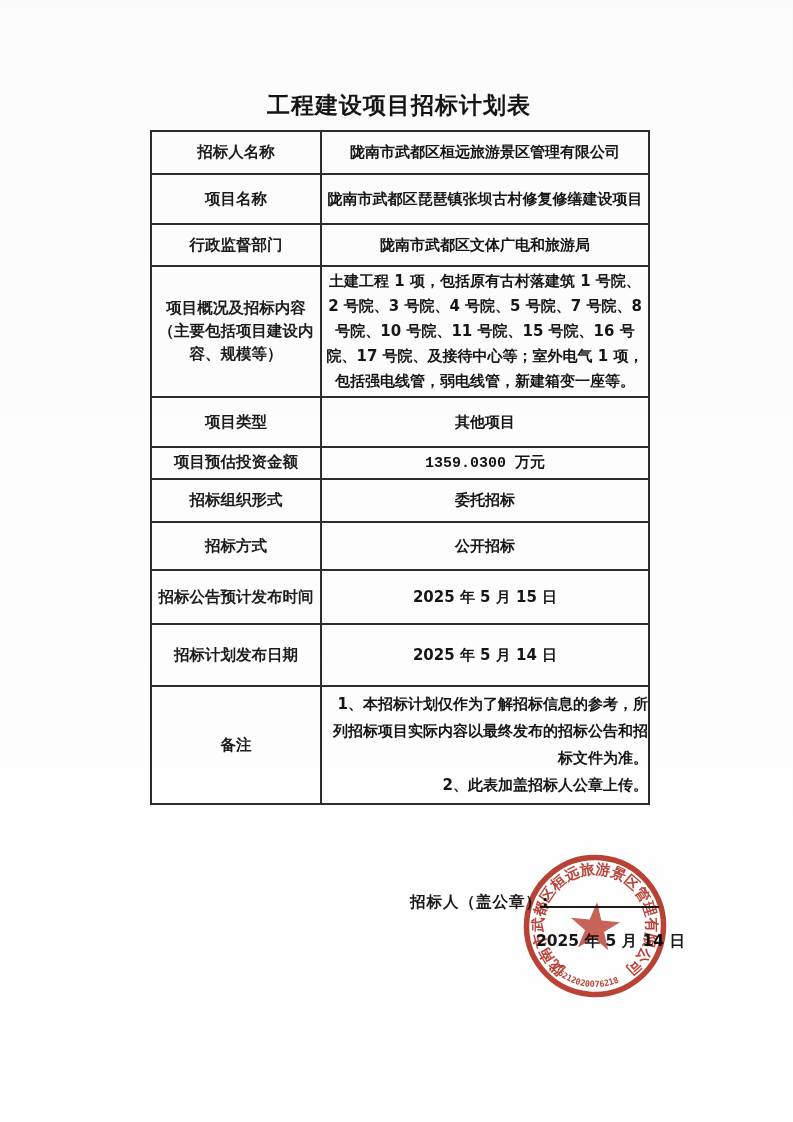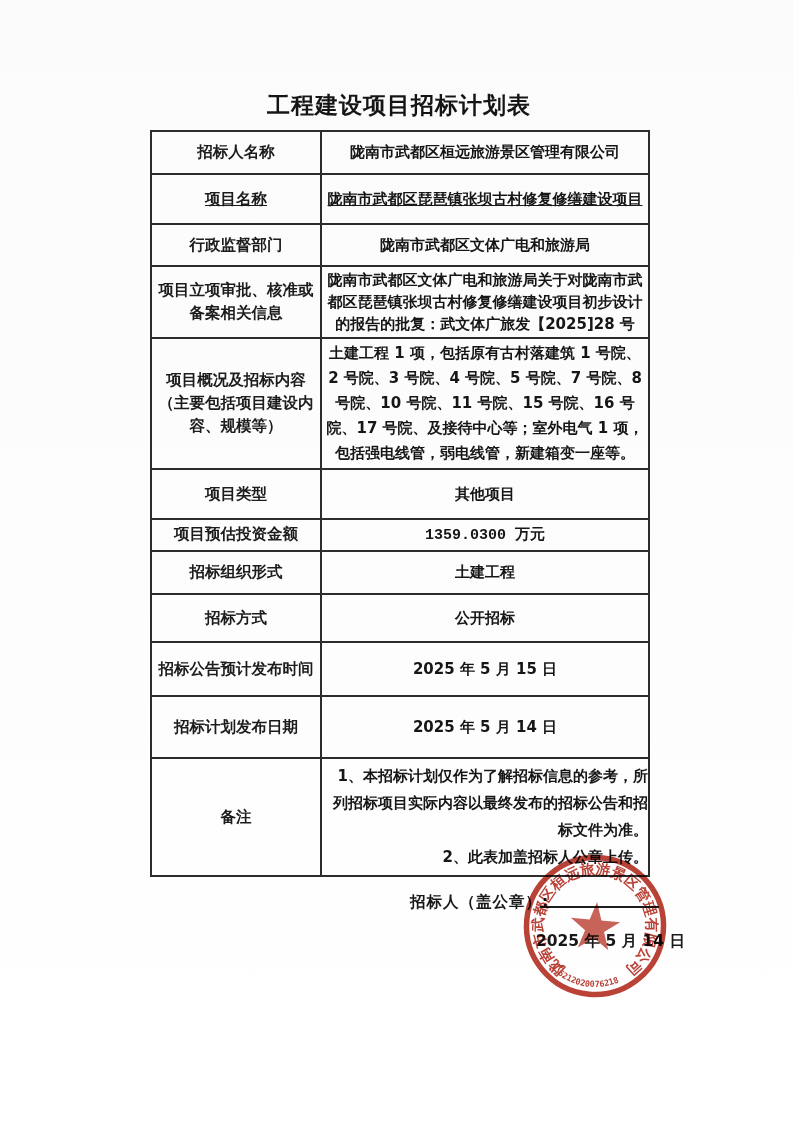--- a/index.html
+++ b/index.html
@@ -37,21 +37,21 @@
   }
   td.c-value {
     text-align:center;
     font-size:15px;
     padding:2px 3px;
     line-height:23px;
     color:#161616;
   }
   td.c-value.left { text-align:right; padding:4px 0 4px 9px; line-height:27px; }
   tr.r1  { height:43px; }
-  tr.r2  { height:50px;text-decoration:underline; }
+  tr.r2  { height:50px; }
   tr.r3  { height:42px; }
   tr.r4  { height:60px; }
   tr.r4 td.c-value { line-height:22px; }
   tr.r5  { height:127px; }
   tr.r5 td.c-value { line-height:25px; }
   tr.r6  { height:50px; }
   tr.r7  { height:32px;font-family:Liberation Mono, monospace; }
   tr.r8  { height:43px; }
   tr.r9  { height:48px; }
   tr.r10 { height:54px;border-radius:18px; }
@@ -97,39 +97,35 @@
         <td class="c-value">陇南市武都区桓远旅游景区管理有限公司</td>
       </tr>
       <tr class="r2">
         <td class="c-label">项目名称</td>
         <td class="c-value">陇南市武都区琵琶镇张坝古村修复修缮建设项目</td>
       </tr>
       <tr class="r3">
         <td class="c-label">行政监督部门</td>
         <td class="c-value">陇南市武都区文体广电和旅游局</td>
       </tr>
-      <tr class="r4">
-        <td class="c-label">项目立项审批、核准或备案相关信息</td>
-        <td class="c-value">陇南市武都区文体广电和旅游局关于对陇南市武都区琵琶镇张坝古村修复修缮建设项目初步设计的报告的批复：武文体广旅发【2025]28 号</td>
-      </tr>
       <tr class="r5">
         <td class="c-label">项目概况及招标内容（主要包括项目建设内容、规模等）</td>
         <td class="c-value">土建工程 1 项，包括原有古村落建筑 1 号院、2 号院、3 号院、4 号院、5 号院、7 号院、8 号院、10 号院、11 号院、15 号院、16 号院、17 号院、及接待中心等；室外电气 1 项，包括强电线管，弱电线管，新建箱变一座等。</td>
       </tr>
       <tr class="r6">
         <td class="c-label">项目类型</td>
         <td class="c-value">其他项目</td>
       </tr>
       <tr class="r7">
         <td class="c-label">项目预估投资金额</td>
         <td class="c-value">1359.0300 万元</td>
       </tr>
       <tr class="r8">
         <td class="c-label">招标组织形式</td>
-        <td class="c-value">土建工程</td>
+        <td class="c-value">委托招标</td>
       </tr>
       <tr class="r9">
         <td class="c-label">招标方式</td>
         <td class="c-value">公开招标</td>
       </tr>
       <tr class="r10">
         <td class="c-label">招标公告预计发布时间</td>
         <td class="c-value">2025 年 5 月 15 日</td>
       </tr>
       <tr class="r11">

